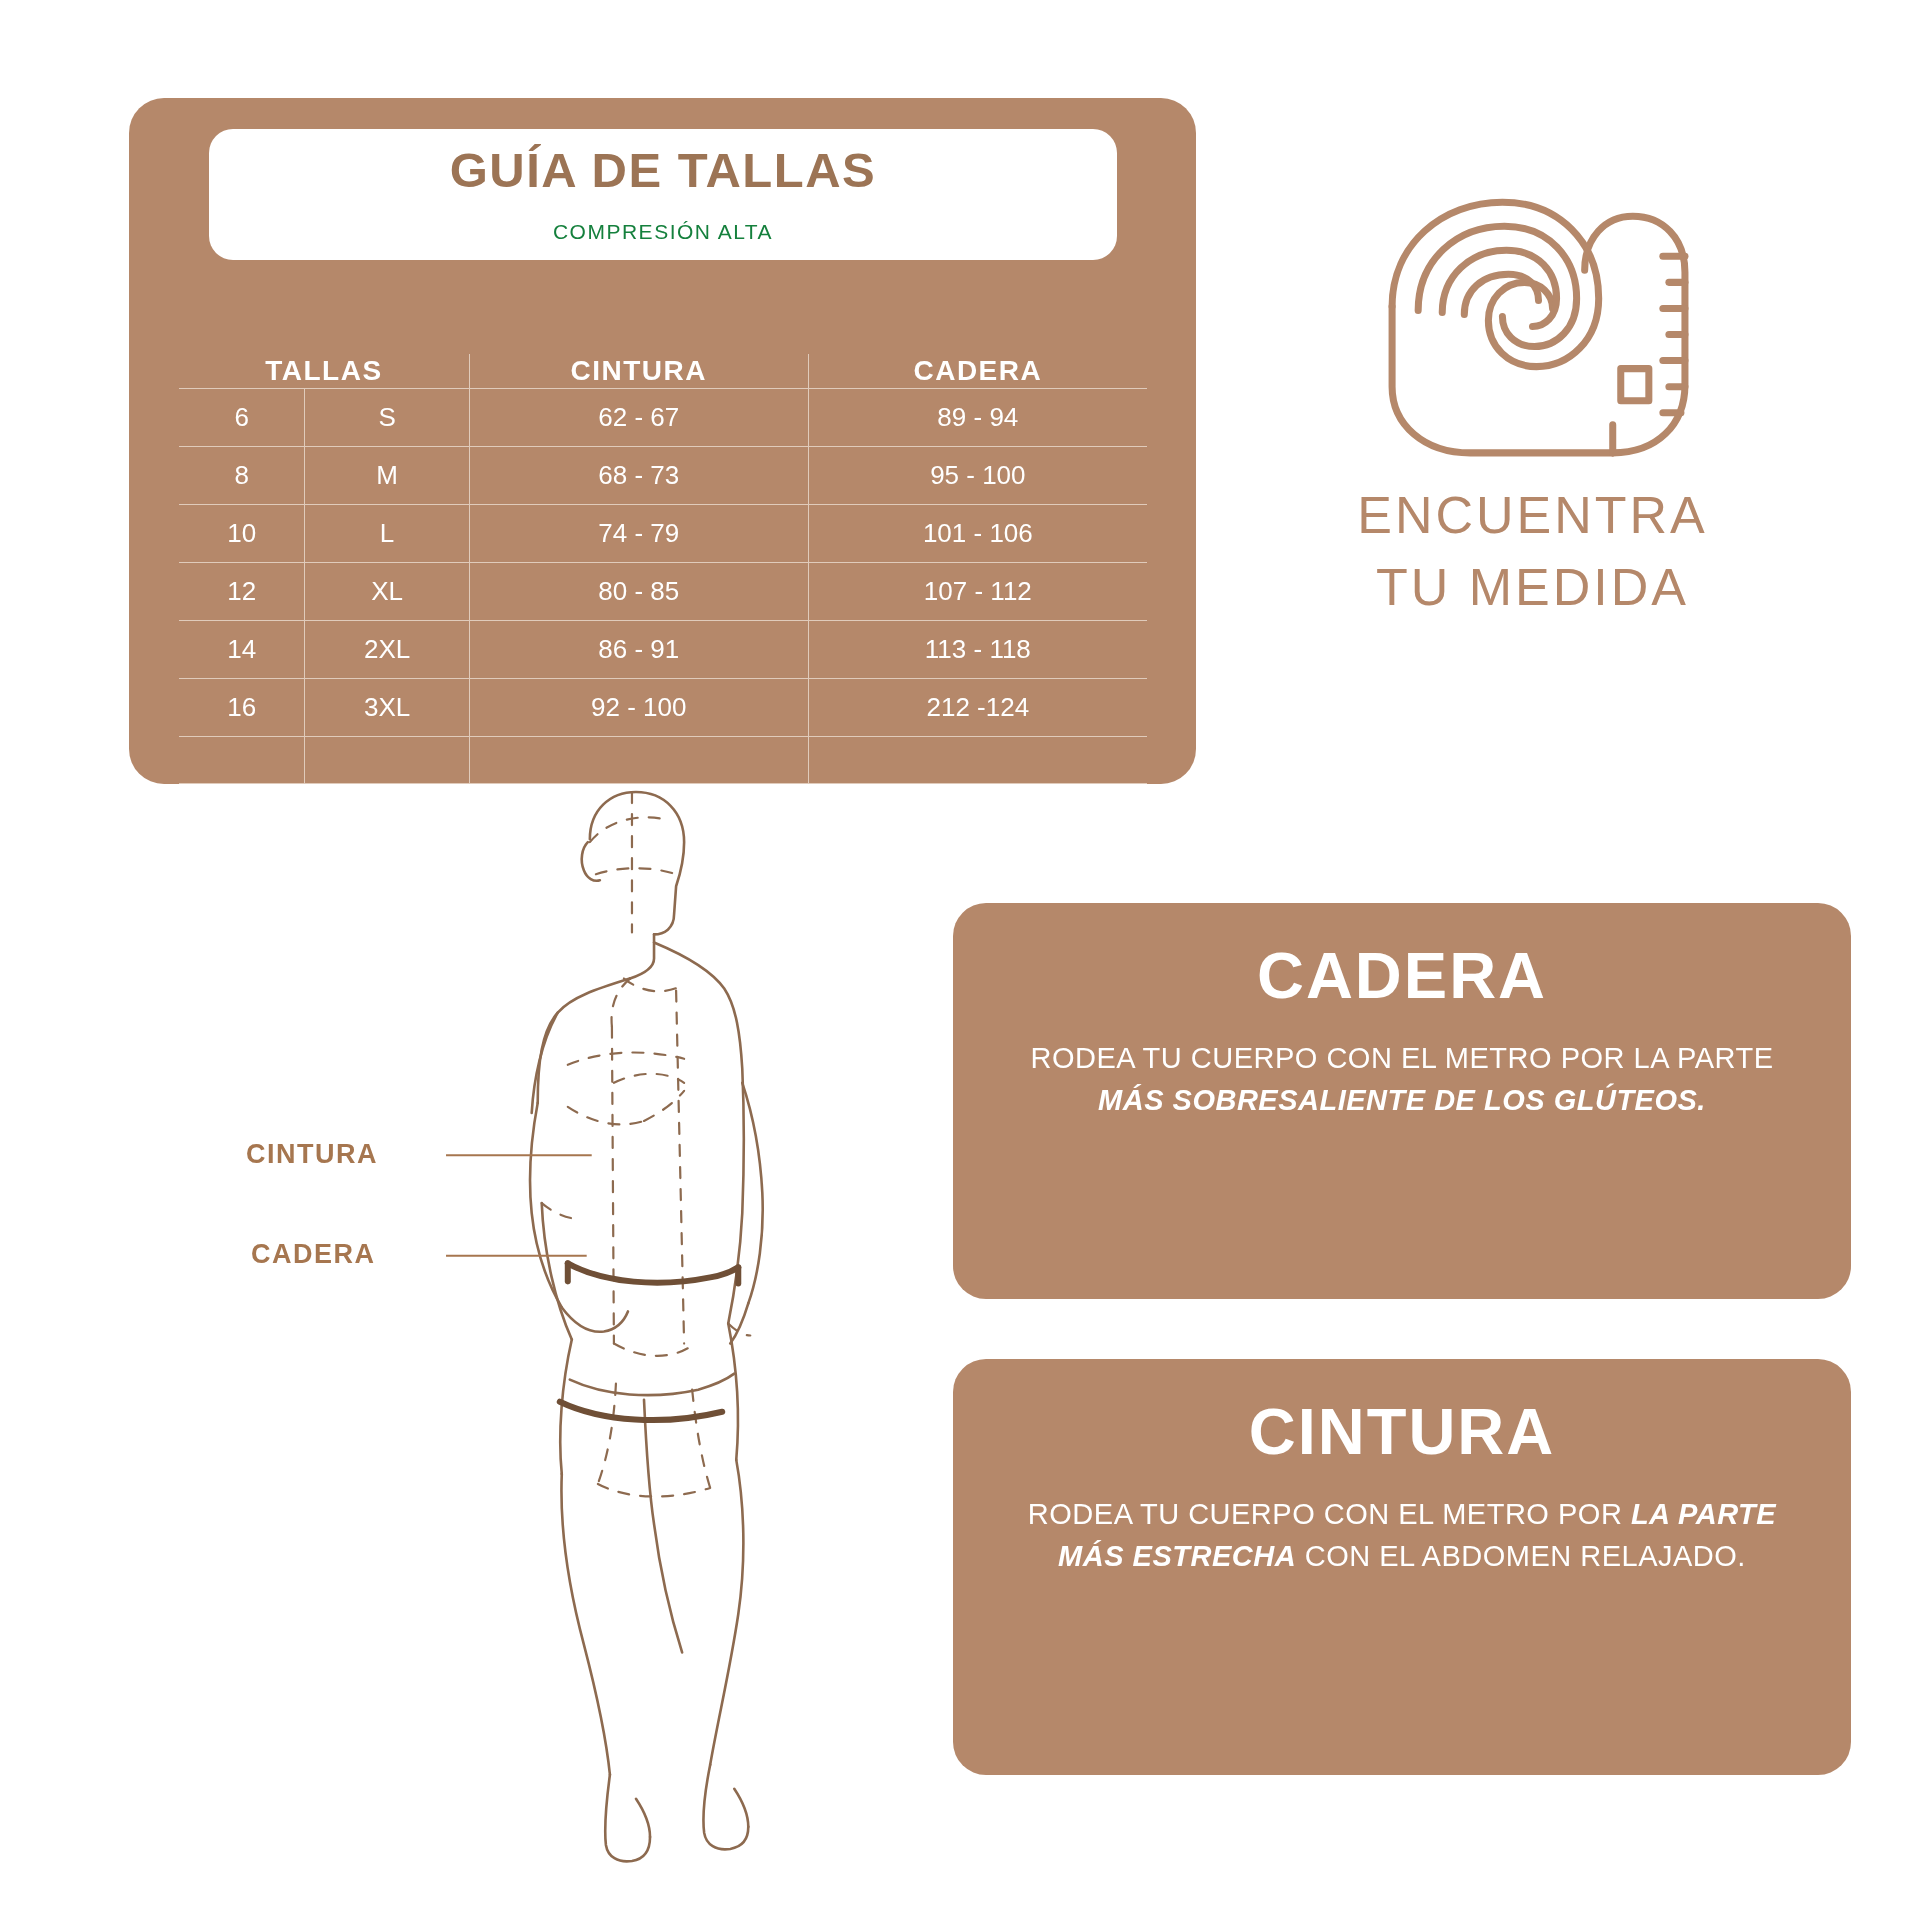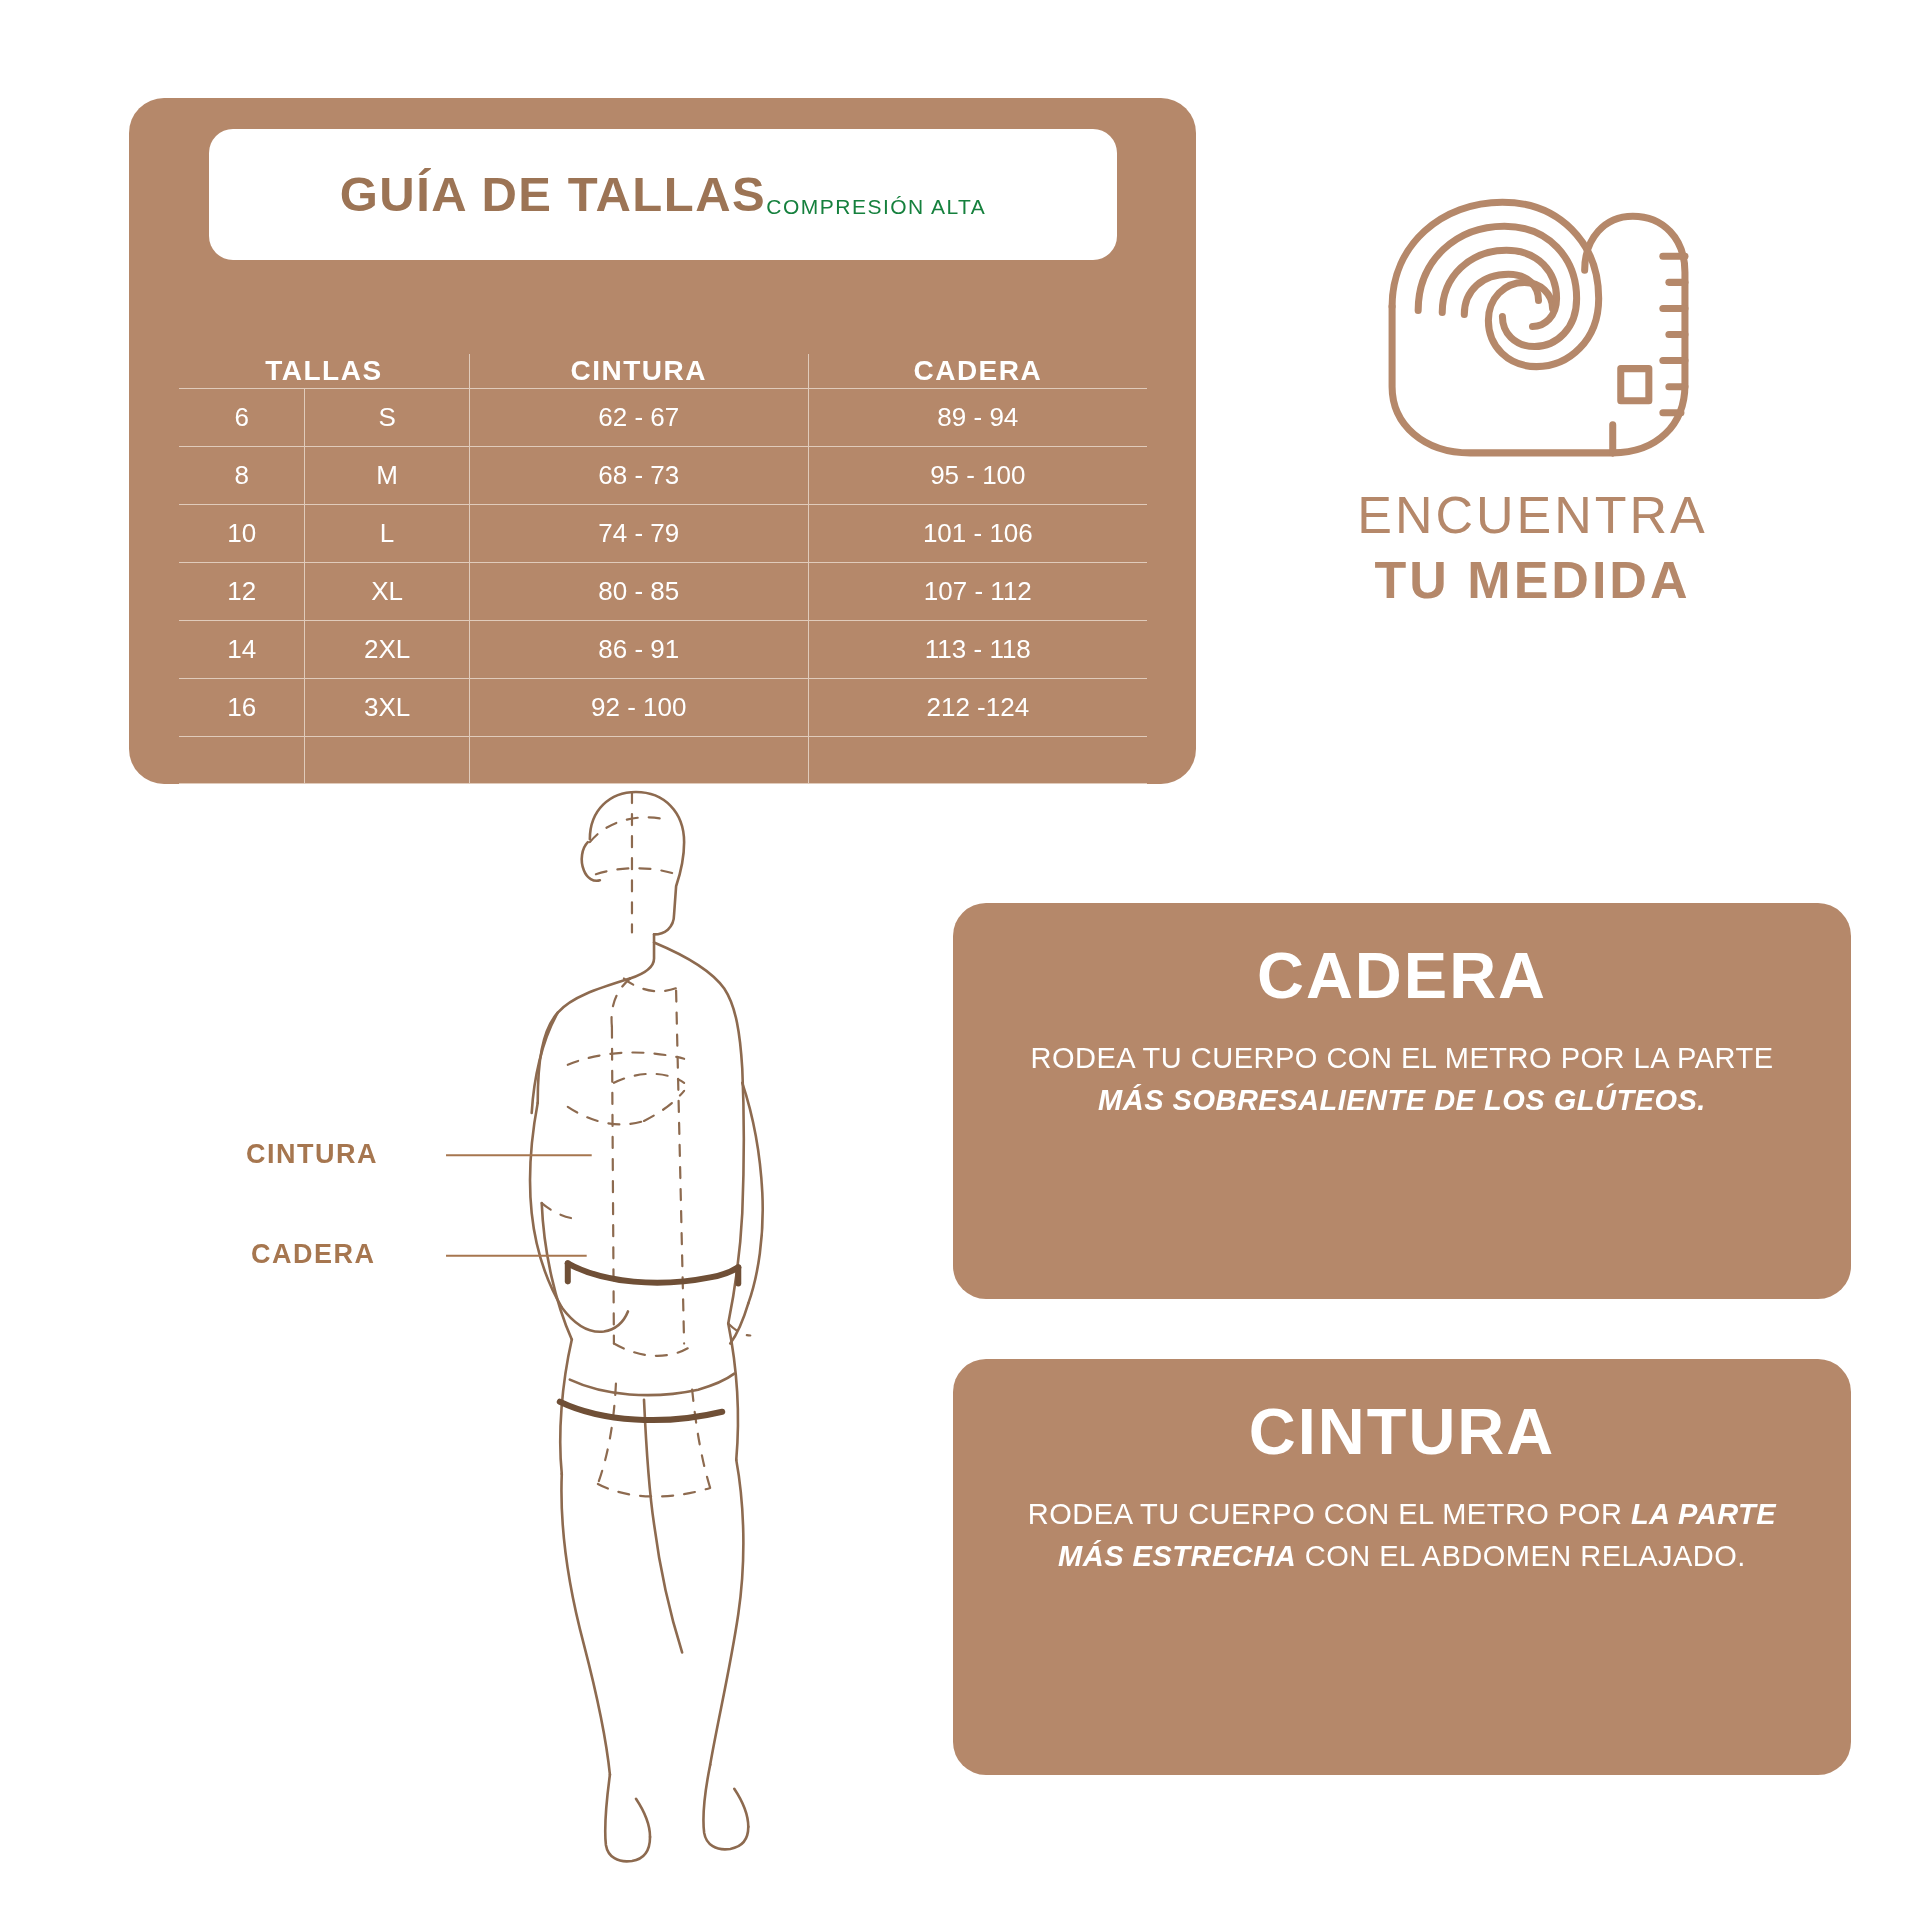--- a/index.html
+++ b/index.html
@@ -29,21 +29,21 @@
   }
   #size-guide-title-box {
     position: absolute;
     left: 80px;
     top: 31px;
     width: 908px;
     height: 131px;
     background: #ffffff;
     border-radius: 24px;
     display: flex;
-    flex-direction: row;
+    flex-direction: column;
     align-items: center;
     justify-content: center;
     box-sizing: border-box;
   }
   #size-guide-title {
     font-size: 49px;
     font-weight: bold;
     letter-spacing: 1.5px;
     color: #9c7455;
     line-height: 1.05;
@@ -101,25 +101,25 @@
     margin-bottom: 20px;
   }
   #measure-line-1 {
     font-size: 52px;
     letter-spacing: 3px;
     color: #b5886a;
     line-height: 1.1;
   }
   #measure-line-2 {
     font-size: 52px;
-    font-weight: bold;
+    font-weight: normal;
     letter-spacing: 3px;
     color: #b5886a;
     line-height: 1.15;
-    margin-top: 7px;
+    margin-top: 14px;
   }
 
   
   #figure-wrap {
     position: absolute;
     left: 391px;
     top: 782px;
     width: 502px;
     height: 1093px;
   }

